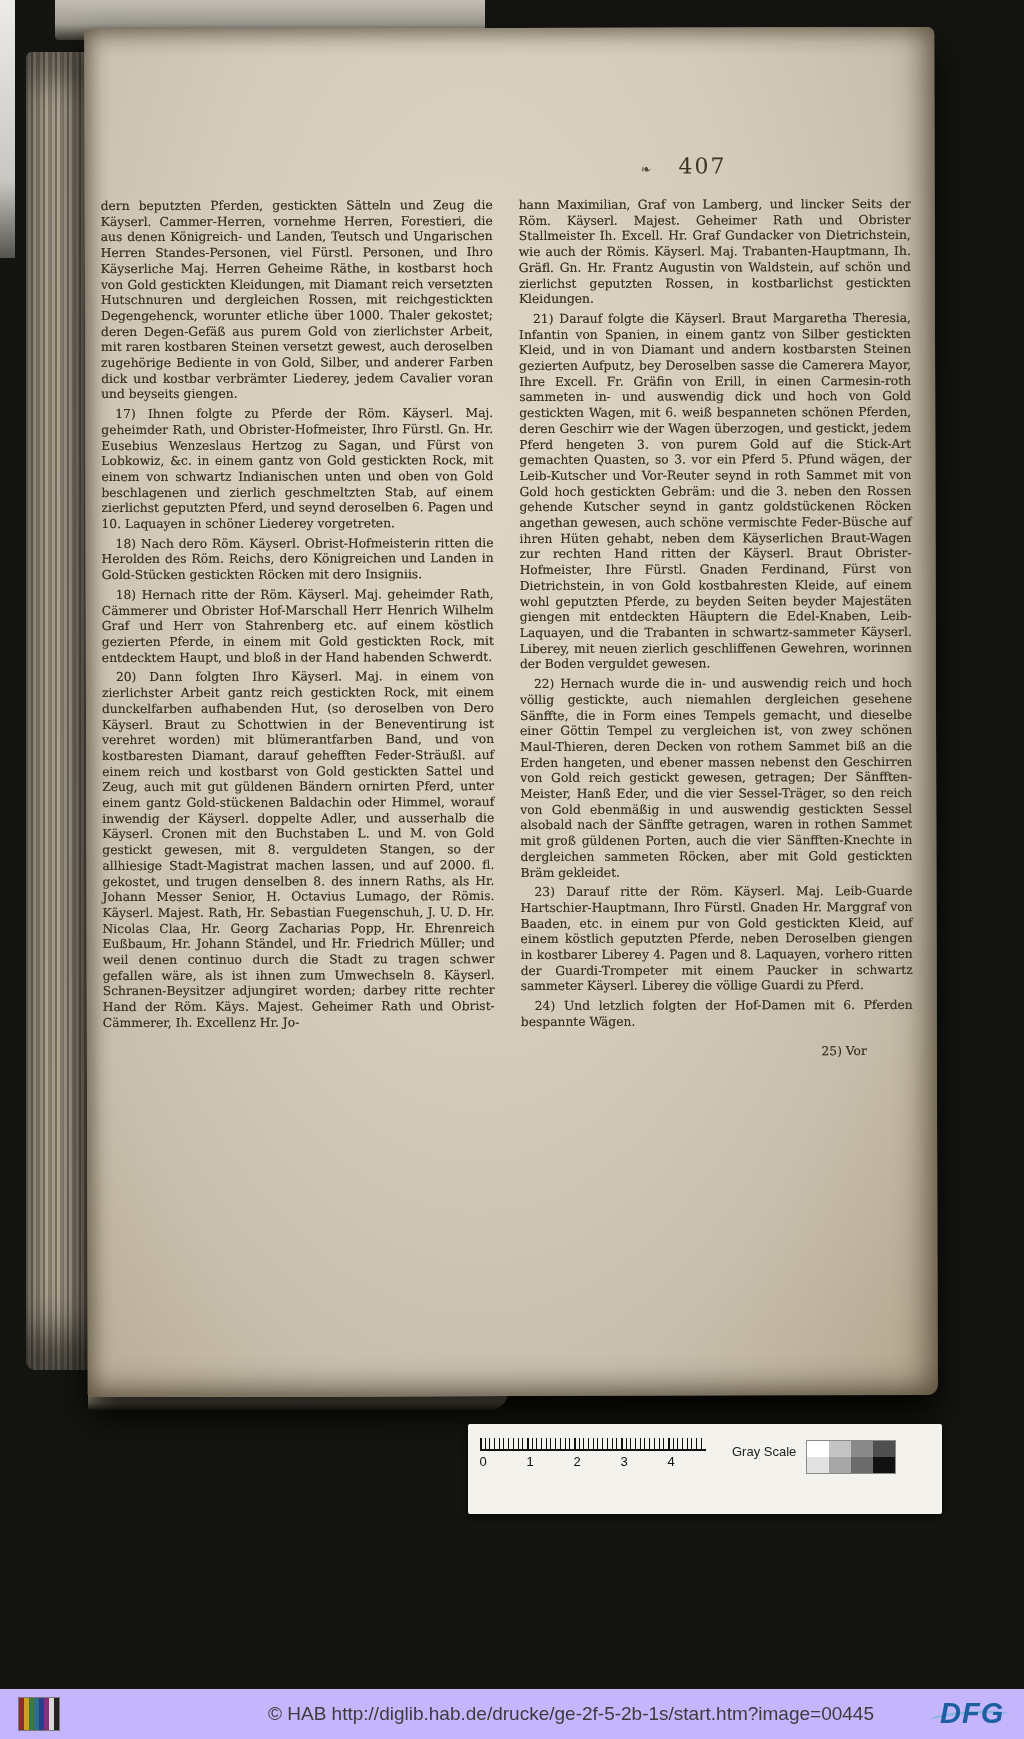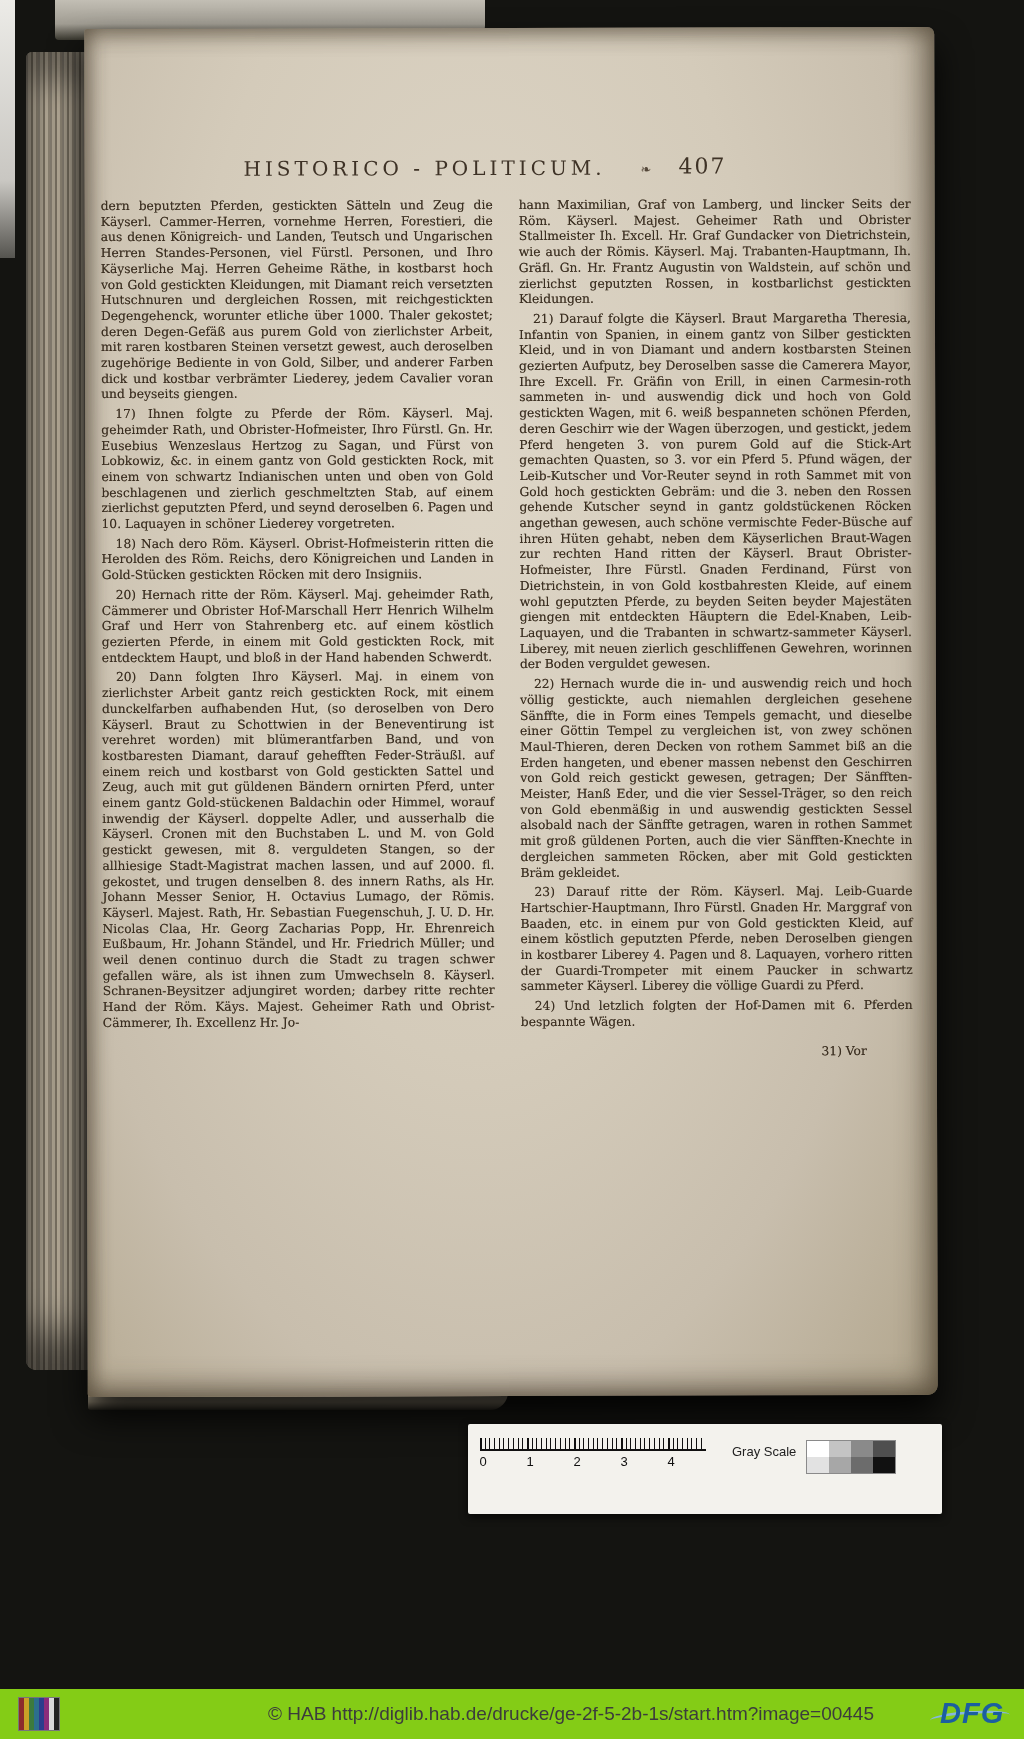--- a/index.html
+++ b/index.html
@@ -95,21 +95,21 @@
     margin:6px 10px 3px 26px;white-space:nowrap;
   }
   .patches{
     display:grid;grid-template-columns:repeat(4,22px);grid-auto-rows:16px;
     border:1px solid #8a8a8a;margin-top:2px;
   }
   .patches .swatch{width:22px;height:16px;}
   
   .footer{
     position:absolute;left:0;bottom:0;width:1024px;height:50px;
-    background:#84cc16;
+    background:#c4b5fd;
   }
   .color-strip{position:absolute;left:18px;bottom:8px;display:flex;border:1px solid #777;}
   .color-strip .swatch{width:5px;height:32px;}
   .copyright{
     position:absolute;left:268px;top:14px;
     font-family:"Liberation Sans", sans-serif;font-size:19px;color:#3c3c3c;
   }
   .dfg{position:absolute;right:14px;top:6px;width:80px;height:38px;}
   .dfg-wave{position:absolute;left:0;top:16px;width:80px;height:10px;
     border-radius:50%;border-top:3px solid #86b7dd;transform:rotate(-4deg);}
@@ -124,40 +124,39 @@
 
 <div class="white-sliver"></div>
 <div class="book-top-edge"></div>
 <div class="book-edge-left"></div>
 <div class="page-bottom-edges"></div>
 
 <div class="page">
   <div class="page-inner">
 
     <div class="running-head">
-      <span class="rh-title">HISTORICO - POLITICUM.</span>
       <span class="rh-ornament">❧</span>
       <span class="rh-number">407</span>
     </div>
 
     <div class="columns">
       <div class="col">
         <p class="cont">dern beputzten Pferden, gestickten Sätteln und Zeug die Käyserl. Cammer-Herren, vornehme Herren, Forestieri, die aus denen Königreich- und Landen, Teutsch und Ungarischen Herren Standes-Personen, viel Fürstl. Personen, und Ihro Käyserliche Maj. Herren Geheime Räthe, in kostbarst hoch von Gold gestickten Kleidungen, mit Diamant reich versetzten Hutschnuren und dergleichen Rossen, mit reichgestickten Degengehenck, worunter etliche über 1000. Thaler gekostet; deren Degen-Gefäß aus purem Gold von zierlichster Arbeit, mit raren kostbaren Steinen versetzt gewest, auch deroselben zugehörige Bediente in von Gold, Silber, und anderer Farben dick und kostbar verbrämter Liederey, jedem Cavalier voran und beyseits giengen.</p>
         <p>17) Ihnen folgte zu Pferde der Röm. Käyserl. Maj. geheimder Rath, und Obrister-Hofmeister, Ihro Fürstl. Gn. Hr. Eusebius Wenzeslaus Hertzog zu Sagan, und Fürst von Lobkowiz, &amp;c. in einem gantz von Gold gestickten Rock, mit einem von schwartz Indianischen unten und oben von Gold beschlagenen und zierlich geschmeltzten Stab, auf einem zierlichst geputzten Pferd, und seynd deroselben 6. Pagen und 10. Laquayen in schöner Liederey vorgetreten.</p>
         <p>18) Nach dero Röm. Käyserl. Obrist-Hofmeisterin ritten die Herolden des Röm. Reichs, dero Königreichen und Landen in Gold-Stücken gestickten Röcken mit dero Insigniis.</p>
-        <p>20) Hernach ritte der Röm. Käyserl. Maj. geheimder Rath, Cämmerer und Obrister Hof-Marschall Herr Henrich Wilhelm Graf und Herr von Stahrenberg etc. auf einem köstlich gezierten Pferde, in einem mit Gold gestickten Rock, mit entdecktem Haupt, und bloß in der Hand habenden Schwerdt.</p>
+        <p>18) Hernach ritte der Röm. Käyserl. Maj. geheimder Rath, Cämmerer und Obrister Hof-Marschall Herr Henrich Wilhelm Graf und Herr von Stahrenberg etc. auf einem köstlich gezierten Pferde, in einem mit Gold gestickten Rock, mit entdecktem Haupt, und bloß in der Hand habenden Schwerdt.</p>
         <p>20) Dann folgten Ihro Käyserl. Maj. in einem von zierlichster Arbeit gantz reich gestickten Rock, mit einem dunckelfarben aufhabenden Hut, (so deroselben von Dero Käyserl. Braut zu Schottwien in der Beneventirung ist verehret worden) mit blümerantfarben Band, und von kostbaresten Diamant, darauf gehefften Feder-Sträußl. auf einem reich und kostbarst von Gold gestickten Sattel und Zeug, auch mit gut güldenen Bändern ornirten Pferd, unter einem gantz Gold-stückenen Baldachin oder Himmel, worauf inwendig der Käyserl. doppelte Adler, und ausserhalb die Käyserl. Cronen mit den Buchstaben L. und M. von Gold gestickt gewesen, mit 8. verguldeten Stangen, so der allhiesige Stadt-Magistrat machen lassen, und auf 2000. fl. gekostet, und trugen denselben 8. des innern Raths, als Hr. Johann Messer Senior, H. Octavius Lumago, der Römis. Käyserl. Majest. Rath, Hr. Sebastian Fuegenschuh, J. U. D. Hr. Nicolas Claa, Hr. Georg Zacharias Popp, Hr. Ehrenreich Eußbaum, Hr. Johann Ständel, und Hr. Friedrich Müller; und weil denen continuo durch die Stadt zu tragen schwer gefallen wäre, als ist ihnen zum Umwechseln 8. Käyserl. Schranen-Beysitzer adjungiret worden; darbey ritte rechter Hand der Röm. Käys. Majest. Geheimer Rath und Obrist-Cämmerer, Ih. Excellenz Hr. Jo-</p>
       </div>
       <div class="col">
         <p class="cont">hann Maximilian, Graf von Lamberg, und lincker Seits der Röm. Käyserl. Majest. Geheimer Rath und Obrister Stallmeister Ih. Excell. Hr. Graf Gundacker von Dietrichstein, wie auch der Römis. Käyserl. Maj. Trabanten-Hauptmann, Ih. Gräfl. Gn. Hr. Frantz Augustin von Waldstein, auf schön und zierlichst geputzten Rossen, in kostbarlichst gestickten Kleidungen.</p>
         <p>21) Darauf folgte die Käyserl. Braut Margaretha Theresia, Infantin von Spanien, in einem gantz von Silber gestickten Kleid, und in von Diamant und andern kostbarsten Steinen gezierten Aufputz, bey Deroselben sasse die Camerera Mayor, Ihre Excell. Fr. Gräfin von Erill, in einen Carmesin-roth sammeten in- und auswendig dick und hoch von Gold gestickten Wagen, mit 6. weiß bespanneten schönen Pferden, deren Geschirr wie der Wagen überzogen, und gestickt, jedem Pferd hengeten 3. von purem Gold auf die Stick-Art gemachten Quasten, so 3. vor ein Pferd 5. Pfund wägen, der Leib-Kutscher und Vor-Reuter seynd in roth Sammet mit von Gold hoch gestickten Gebräm: und die 3. neben den Rossen gehende Kutscher seynd in gantz goldstückenen Röcken angethan gewesen, auch schöne vermischte Feder-Büsche auf ihren Hüten gehabt, neben dem Käyserlichen Braut-Wagen zur rechten Hand ritten der Käyserl. Braut Obrister-Hofmeister, Ihre Fürstl. Gnaden Ferdinand, Fürst von Dietrichstein, in von Gold kostbahresten Kleide, auf einem wohl geputzten Pferde, zu beyden Seiten beyder Majestäten giengen mit entdeckten Häuptern die Edel-Knaben, Leib-Laquayen, und die Trabanten in schwartz-sammeter Käyserl. Liberey, mit neuen zierlich geschliffenen Gewehren, worinnen der Boden verguldet gewesen.</p>
         <p>22) Hernach wurde die in- und auswendig reich und hoch völlig gestickte, auch niemahlen dergleichen gesehene Sänffte, die in Form eines Tempels gemacht, und dieselbe einer Göttin Tempel zu vergleichen ist, von zwey schönen Maul-Thieren, deren Decken von rothem Sammet biß an die Erden hangeten, und ebener massen nebenst den Geschirren von Gold reich gestickt gewesen, getragen; Der Sänfften-Meister, Hanß Eder, und die vier Sessel-Träger, so den reich von Gold ebenmäßig in und auswendig gestickten Sessel alsobald nach der Sänffte getragen, waren in rothen Sammet mit groß güldenen Porten, auch die vier Sänfften-Knechte in dergleichen sammeten Röcken, aber mit Gold gestickten Bräm gekleidet.</p>
         <p>23) Darauf ritte der Röm. Käyserl. Maj. Leib-Guarde Hartschier-Hauptmann, Ihro Fürstl. Gnaden Hr. Marggraf von Baaden, etc. in einem pur von Gold gestickten Kleid, auf einem köstlich geputzten Pferde, neben Deroselben giengen in kostbarer Liberey 4. Pagen und 8. Laquayen, vorhero ritten der Guardi-Trompeter mit einem Paucker in schwartz sammeter Käyserl. Liberey die völlige Guardi zu Pferd.</p>
         <p>24) Und letzlich folgten der Hof-Damen mit 6. Pferden bespannte Wägen.</p>
-        <div class="catchword">31) Vor</div>
+        <div class="catchword">25) Vor</div>
       </div>
     </div>
 
   </div>
 </div>
 
 <div class="calib">
   <div class="calib-row">
     <div class="ruler">
       <div class="ruler-ticks"></div>

